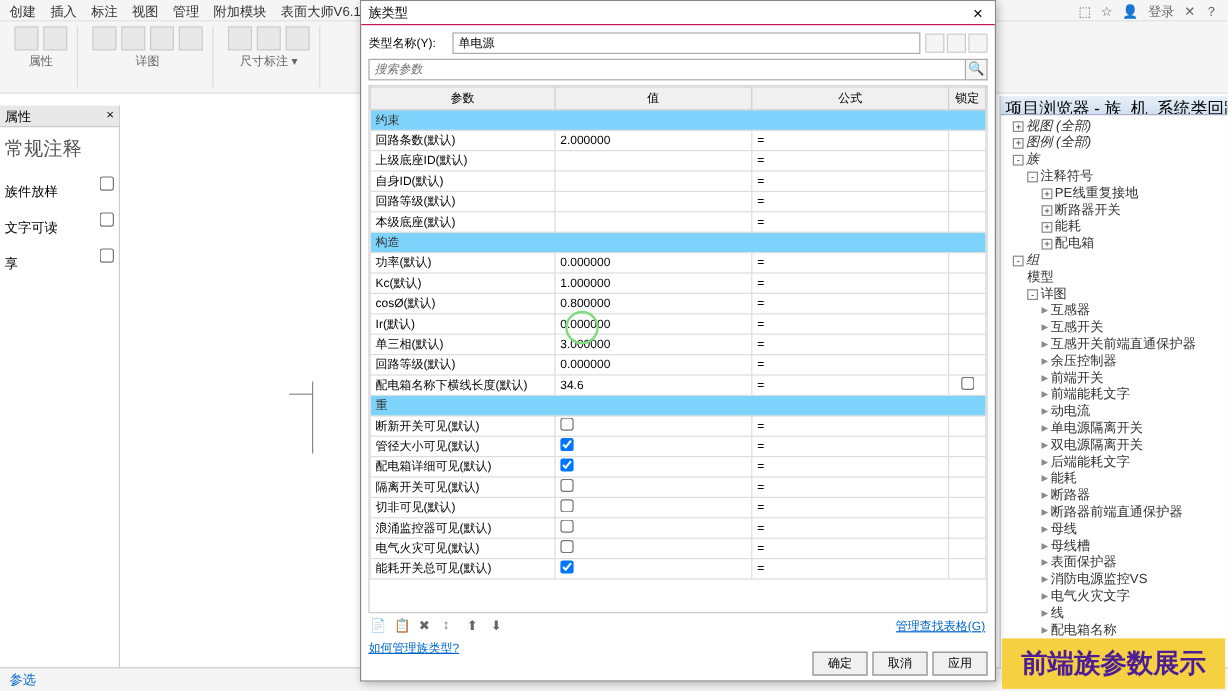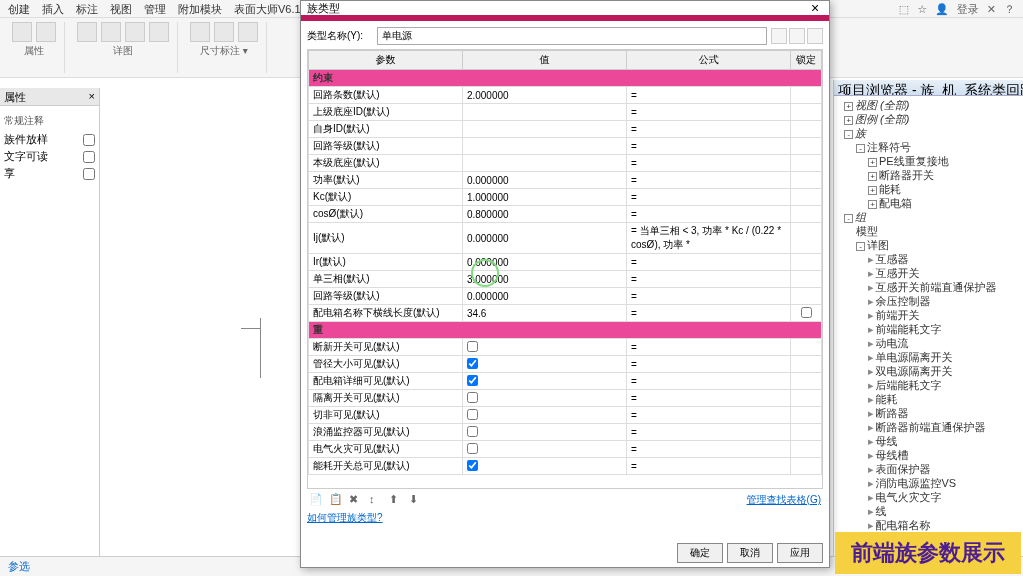--- a/index.html
+++ b/index.html
@@ -9,49 +9,49 @@
 .ribbon{position:absolute;top:18px;left:0;right:0;height:60px;background:#f5f5f5;border-bottom:1px solid #ddd;display:flex;gap:4px;padding:4px;}
 .ribbon-group{display:flex;flex-direction:column;align-items:center;padding:0 8px;border-right:1px solid #ddd;}
 .ribbon-icons{display:flex;gap:4px;}
 .ribbon-icon{width:20px;height:20px;background:#e8e8e8;border:1px solid #ccc;}
 .ribbon-label{font-size:10px;color:#666;margin-top:2px;}
 .left-panel{position:absolute;top:88px;left:0;width:100px;height:480px;background:#fff;border-right:1px solid #ccc;}
 .left-panel-header{background:#e8e8e8;border-bottom:1px solid #ccc;padding:2px 4px;height:18px;font-size:10px;display:flex;justify-content:space-between;}
 .left-panel-header .close{cursor:pointer;}
 .props-panel{padding:4px;}
 .props-row{display:flex;align-items:center;margin:2px 0;font-size:10px;}
-.props-row label{flex:1;}
+.props-row label{flex:1;margin-top:13px;}
 .props-row input[type=checkbox]{width:12px;height:12px;}
 .drawing-area{position:absolute;top:88px;left:100px;right:190px;bottom:20px;background:#fff;}
 .drawing-sketch{position:absolute;left:160px;top:230px;width:40px;height:60px;border-left:1px solid #888;}
 .drawing-sketch::before{content:"";position:absolute;left:-20px;top:10px;width:20px;height:1px;background:#888;}
 .right-panel{position:absolute;top:80px;right:0;width:190px;bottom:20px;background:#fff;border-left:1px solid #ccc;overflow:hidden;}
 .right-panel-header{background:linear-gradient(#e8f0f8,#d0e0f0);padding:2px 4px;font-size:14px;border-bottom:1px solid #aac;height:16px;overflow:hidden;white-space:nowrap;}
 .tree{padding:2px;font-size:10px;line-height:14px;color:#333;}
 .tree-item{padding:0 0 0 12px;white-space:nowrap;cursor:pointer;}
 .tree-item.l1{padding-left:8px;font-style:italic;}
 .tree-item.l2{padding-left:20px;}
 .tree-item.l3{padding-left:32px;}
 .tree-toggle{display:inline-block;width:9px;height:9px;border:1px solid #888;text-align:center;line-height:7px;margin-right:2px;font-size:8px;background:#fff;}
 .dialog{position:absolute;top:0;left:300px;width:530px;height:568px;background:#fff;border:1px solid #888;box-shadow:2px 2px 8px rgba(0,0,0,0.3);}
-.dialog-title{height:20px;background:#fff;border-bottom:6px solid #be185d;display:flex;justify-content:space-between;align-items:center;padding:0 6px;font-size:11px;gap:32px;}
+.dialog-title{height:20px;background:#fff;border-bottom:1px solid #be185d;display:flex;justify-content:space-between;align-items:center;padding:0 6px;font-size:11px;gap:32px;}
 .dialog-close{width:16px;height:16px;text-align:center;cursor:pointer;font-size:14px;}
 .dialog-body{padding:6px;}
 .type-row{display:flex;align-items:center;margin-bottom:4px;}
 .type-row label{width:70px;font-size:10px;}
 .type-row input{flex:1;height:18px;border:1px solid #aaa;padding:0 4px;font-size:10px;background:#fff;}
 .type-row .icons{display:flex;gap:2px;margin-left:4px;}
 .type-row .icons span{width:16px;height:16px;border:1px solid #ccc;background:#f5f5f5;}
 .search-row{display:flex;margin-bottom:4px;}
 .search-row input{flex:1;height:18px;border:1px solid #aaa;padding:0 4px;font-size:10px;font-style:italic;color:#888;}
 .search-row .search-icon{width:18px;height:18px;border:1px solid #aaa;border-left:none;background:#f5f5f5;text-align:center;line-height:16px;}
 .param-table{width:100%;border-collapse:collapse;}
 .param-table th{background:#f0f0f0;border:1px solid #ccc;padding:2px;font-size:10px;font-weight:normal;height:18px;}
 .param-table td{border:1px solid #ddd;padding:1px 4px;font-size:10px;height:15px;background:#fff;}
-.param-table tr.group-header td{background:#ec4899;color:#333;font-weight:bold;}
+.param-table tr.group-header td{background:#7dd3fc;color:#333;font-weight:normal;}
 .param-table .col-param{width:150px;}
 .param-table .col-value{width:160px;}
 .param-table .col-formula{width:160px;}
 .param-table .col-lock{width:30px;text-align:center;}
 .param-table input[type=checkbox]{width:11px;height:11px;}
 .scroll-container{height:440px;overflow-y:auto;overflow-x:hidden;border:1px solid #ccc;}
 .dialog-toolbar{display:flex;gap:8px;padding:4px 2px;align-items:center;justify-content:space-between;}
 .dialog-toolbar-left{display:flex;gap:6px;}
 .dialog-toolbar-left span{width:14px;height:14px;display:inline-block;cursor:pointer;color:#666;}
 .dialog-link{color:#0066cc;text-decoration:underline;font-size:10px;cursor:pointer;}
@@ -113,21 +113,21 @@
         <div class="ribbon-label">尺寸标注 ▾</div>
       </div>
   </div>
 
   <div class="left-panel">
     <div class="left-panel-header">
         <span>属性</span>
         <span class="close">×</span>
       </div>
     <div class="props-panel">
-      <div style="font-size:10px;margin:4px 0;color:#555">常规注释</div>
+      <div style="font-size:16px;margin:4px 0;color:#555">常规注释</div>
       <div class="props-row">
           <label>族件放样</label>
           <input type="checkbox" style="">
         </div>
       <div class="props-row">
           <label>文字可读</label>
           <input type="checkbox" style="">
         </div>
       <div class="props-row">
           <label>享</label>
@@ -191,20 +191,24 @@
   <div class="dialog-body">
     <div class="type-row">
       <label>类型名称(Y):</label>
       <input type="text" value="单电源" style="">
       <div class="icons">
           <span></span>
           <span></span>
           <span></span>
         </div>
     </div>
+    <div class="search-row">
+      <input type="text" placeholder="搜索参数" style="">
+      <div class="search-icon">🔍</div>
+    </div>
     <div class="scroll-container">
       <table class="param-table">
         <thead>
             <tr>
           <th class="col-param">参数</th>
           <th class="col-value">值</th>
           <th class="col-formula">公式</th>
           <th class="col-lock">锁定</th>
         </tr>
           </thead>
@@ -235,42 +239,39 @@
               <td></td>
               <td>=</td>
               <td class="col-lock"></td>
             </tr>
             <tr>
               <td>本级底座(默认)</td>
               <td></td>
               <td>=</td>
               <td class="col-lock"></td>
             </tr>
+            <tr class="group-header">
+              <td colspan="4">构造</td>
+            </tr>
             <tr>
               <td>功率(默认)</td>
               <td>0.000000</td>
               <td>=</td>
               <td class="col-lock"></td>
             </tr>
             <tr>
               <td>Kc(默认)</td>
               <td>1.000000</td>
               <td>=</td>
               <td class="col-lock"></td>
             </tr>
             <tr>
               <td>cosØ(默认)</td>
               <td>0.800000</td>
               <td>=</td>
-              <td class="col-lock"></td>
-            </tr>
-            <tr>
-              <td>Ij(默认)</td>
-              <td>0.000000</td>
-              <td>= 当单三相 &lt; 3, 功率 * Kc / (0.22 * cosØ), 功率 *</td>
               <td class="col-lock"></td>
             </tr>
             <tr>
               <td>Ir(默认)</td>
               <td>0.000000</td>
               <td>=</td>
               <td class="col-lock"></td>
             </tr>
             <tr>
               <td>单三相(默认)</td>

